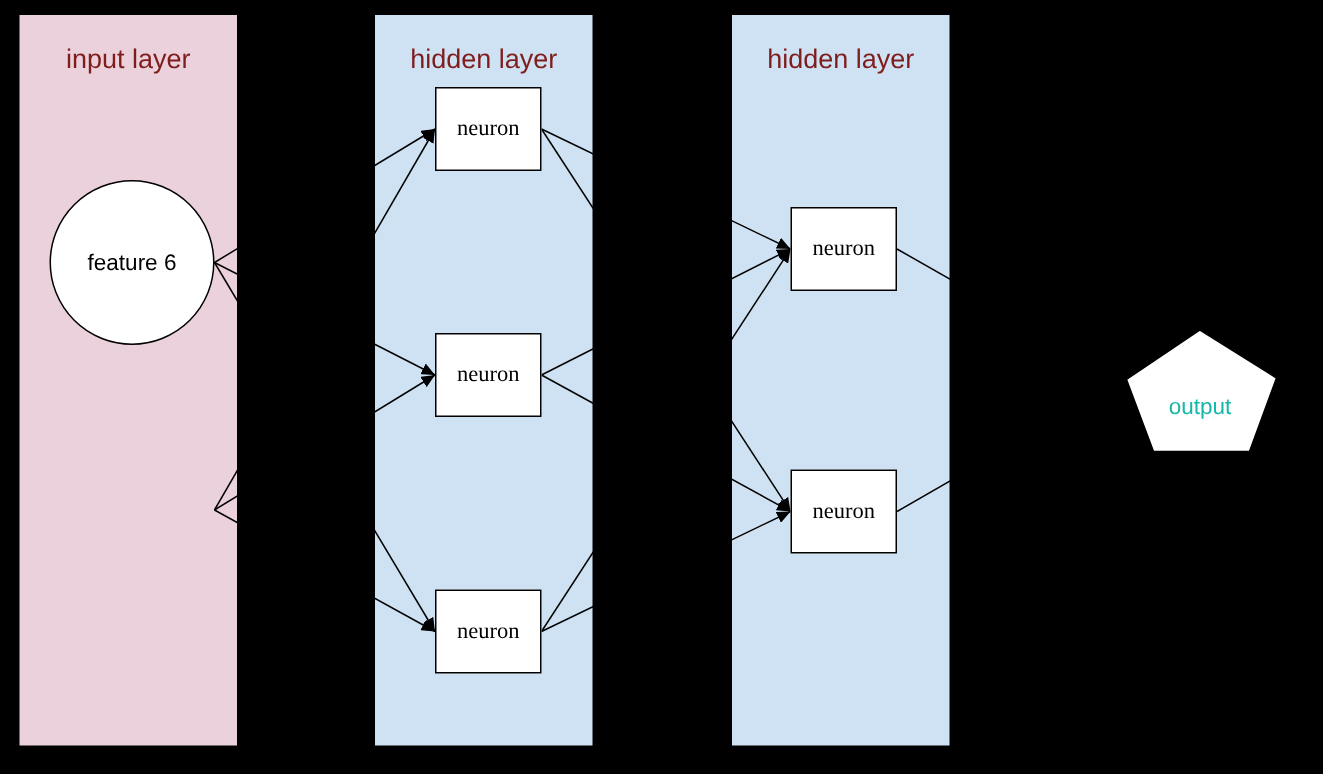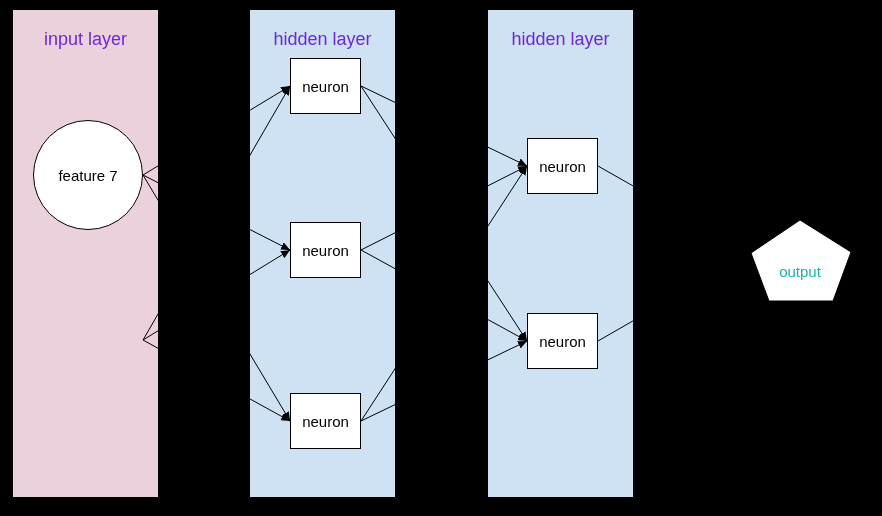--- a/index.html
+++ b/index.html
@@ -22,21 +22,21 @@
     width: 145px;
     z-index: 1;
   }
   .band-title {
     position: absolute;
     top: 19px;
     left: 0;
     width: 100%;
     text-align: center;
     font-size: 18px;
-    color: #6d28d9;
+    color: #7f1d1d;
     white-space: nowrap;
   }
   #band-input   { left: 13px;  background: #ead1dc; }
   #band-hidden1 { left: 250px; background: #cfe2f3; }
   #band-hidden2 { left: 488px; background: #cfe2f3; }
   #band-output  { left: 725px; background: #fff2cc; }
 
   #edge-svg {
     position: absolute;
     left: 0;
@@ -64,20 +64,21 @@
     height: 110px;
     border-radius: 50%;
     left: 33px;
   }
   #node-feature1 { top: 120px; }
   #node-feature2 { top: 285px; }
 
   .node.rect {
     width: 71px;
     height: 56px;
+    font-family: Liberation Serif, serif;
   }
   #node-h1n1 { left: 290px; top: 58px;  }
   #node-h1n2 { left: 290px; top: 222px; }
   #node-h1n3 { left: 290px; top: 393px; }
   #node-h2n1 { left: 527px; top: 138px; }
   #node-h2n2 { left: 527px; top: 313px; }
 
   #label-output {
     position: absolute;
     left: 770px;
@@ -127,21 +128,21 @@
       <line x1="361" y1="421" x2="527" y2="341" marker-end="url(#arrow)"></line>
 
       <line x1="598" y1="166" x2="751" y2="253" marker-end="url(#arrow)"></line>
       <line x1="598" y1="341" x2="751" y2="253" marker-end="url(#arrow)"></line>
     </g>
 
     <polygon points="800,220 851,252 833,301 769,301 751,253" fill="#ffffff" stroke="#000000" stroke-width="1"></polygon>
   </svg>
 
   <div class="node circle" id="node-feature1">
-    <span>feature 7</span>
+    <span>feature 6</span>
   </div>
 
   <div class="node rect" id="node-h1n1">
     <span>neuron</span>
   </div>
   <div class="node rect" id="node-h1n2">
     <span>neuron</span>
   </div>
   <div class="node rect" id="node-h1n3">
     <span>neuron</span>

